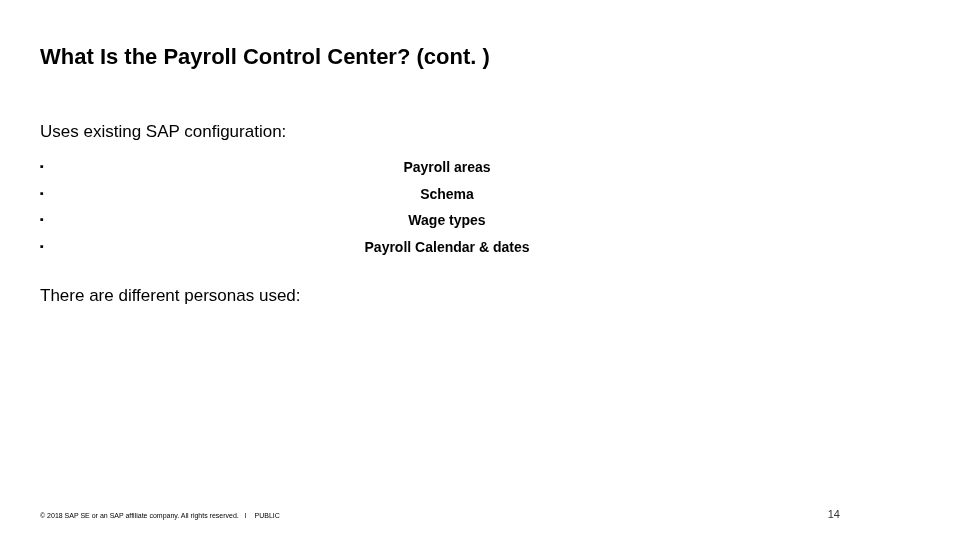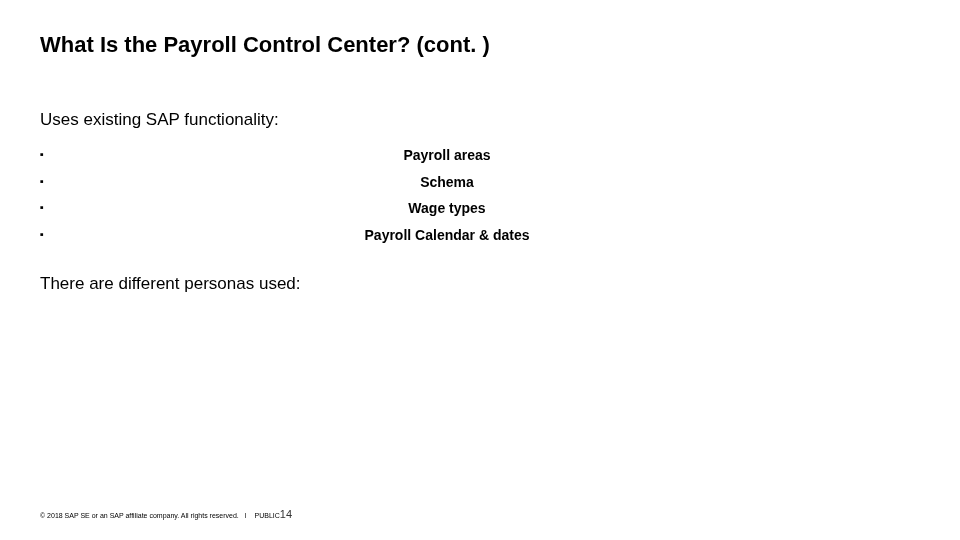--- a/index.html
+++ b/index.html
@@ -1,36 +1,36 @@
 <!DOCTYPE html>
 <html><head>
 <meta charset="utf-8">
 <style>
   * { margin: 0; padding: 0; box-sizing: border-box; }
   html, body { width: 960px; height: 540px; background: #fff; font-family: Arial, Helvetica, sans-serif; color: #000; overflow: hidden; }
-  .slide { position: relative; width: 880px; height: 540px; padding: 32px 40px 0 40px; }
+  .slide { position: relative; width: 880px; height: 540px; padding: 44px 40px 0 40px; }
   .title { font-size: 22px; font-weight: 700; margin-bottom: 52px; }
   .section-heading { font-size: 17px; font-weight: 400; margin-bottom: 12px; }
   .section-heading.second { margin-top: 26px; }
   .bullets { list-style: none; text-align: center; }
   .bullets li { font-size: 14px; font-weight: 700; line-height: 1.9; position: relative; padding-left: 14px; }
   .bullets li::before { content: "\25AA"; position: absolute; left: 0; top: 0; font-size: 11px; line-height: 2.2; color: #000; }
-  .footer { position: absolute; left: 40px; bottom: 20px; right: 40px; display: flex; justify-content: flex-start; align-items: baseline; }
+  .footer { position: absolute; left: 40px; bottom: 20px; right: 40px; display: flex; justify-content: space-between; align-items: baseline; }
   .footer-left { font-size: 7px; color: #000; }
   .footer-left .sep { letter-spacing: 2px; margin: 0 4px; }
   .footer-right { font-size: 11px; color: #333; }
 </style>
 </head>
 <body>
 
 <div class="slide">
 
   <h1 class="title">What Is the Payroll Control Center? (cont. )</h1>
 
-  <div class="section-heading">Uses existing SAP functionality:</div>
+  <div class="section-heading">Uses existing SAP configuration:</div>
   <ul class="bullets">
     <li>Payroll areas</li>
     <li>Schema</li>
     <li>Wage types</li>
     <li>Payroll Calendar &amp; dates</li>
   </ul>
 
   <div class="section-heading second">There are different personas used:</div>
 
   <div class="footer">

